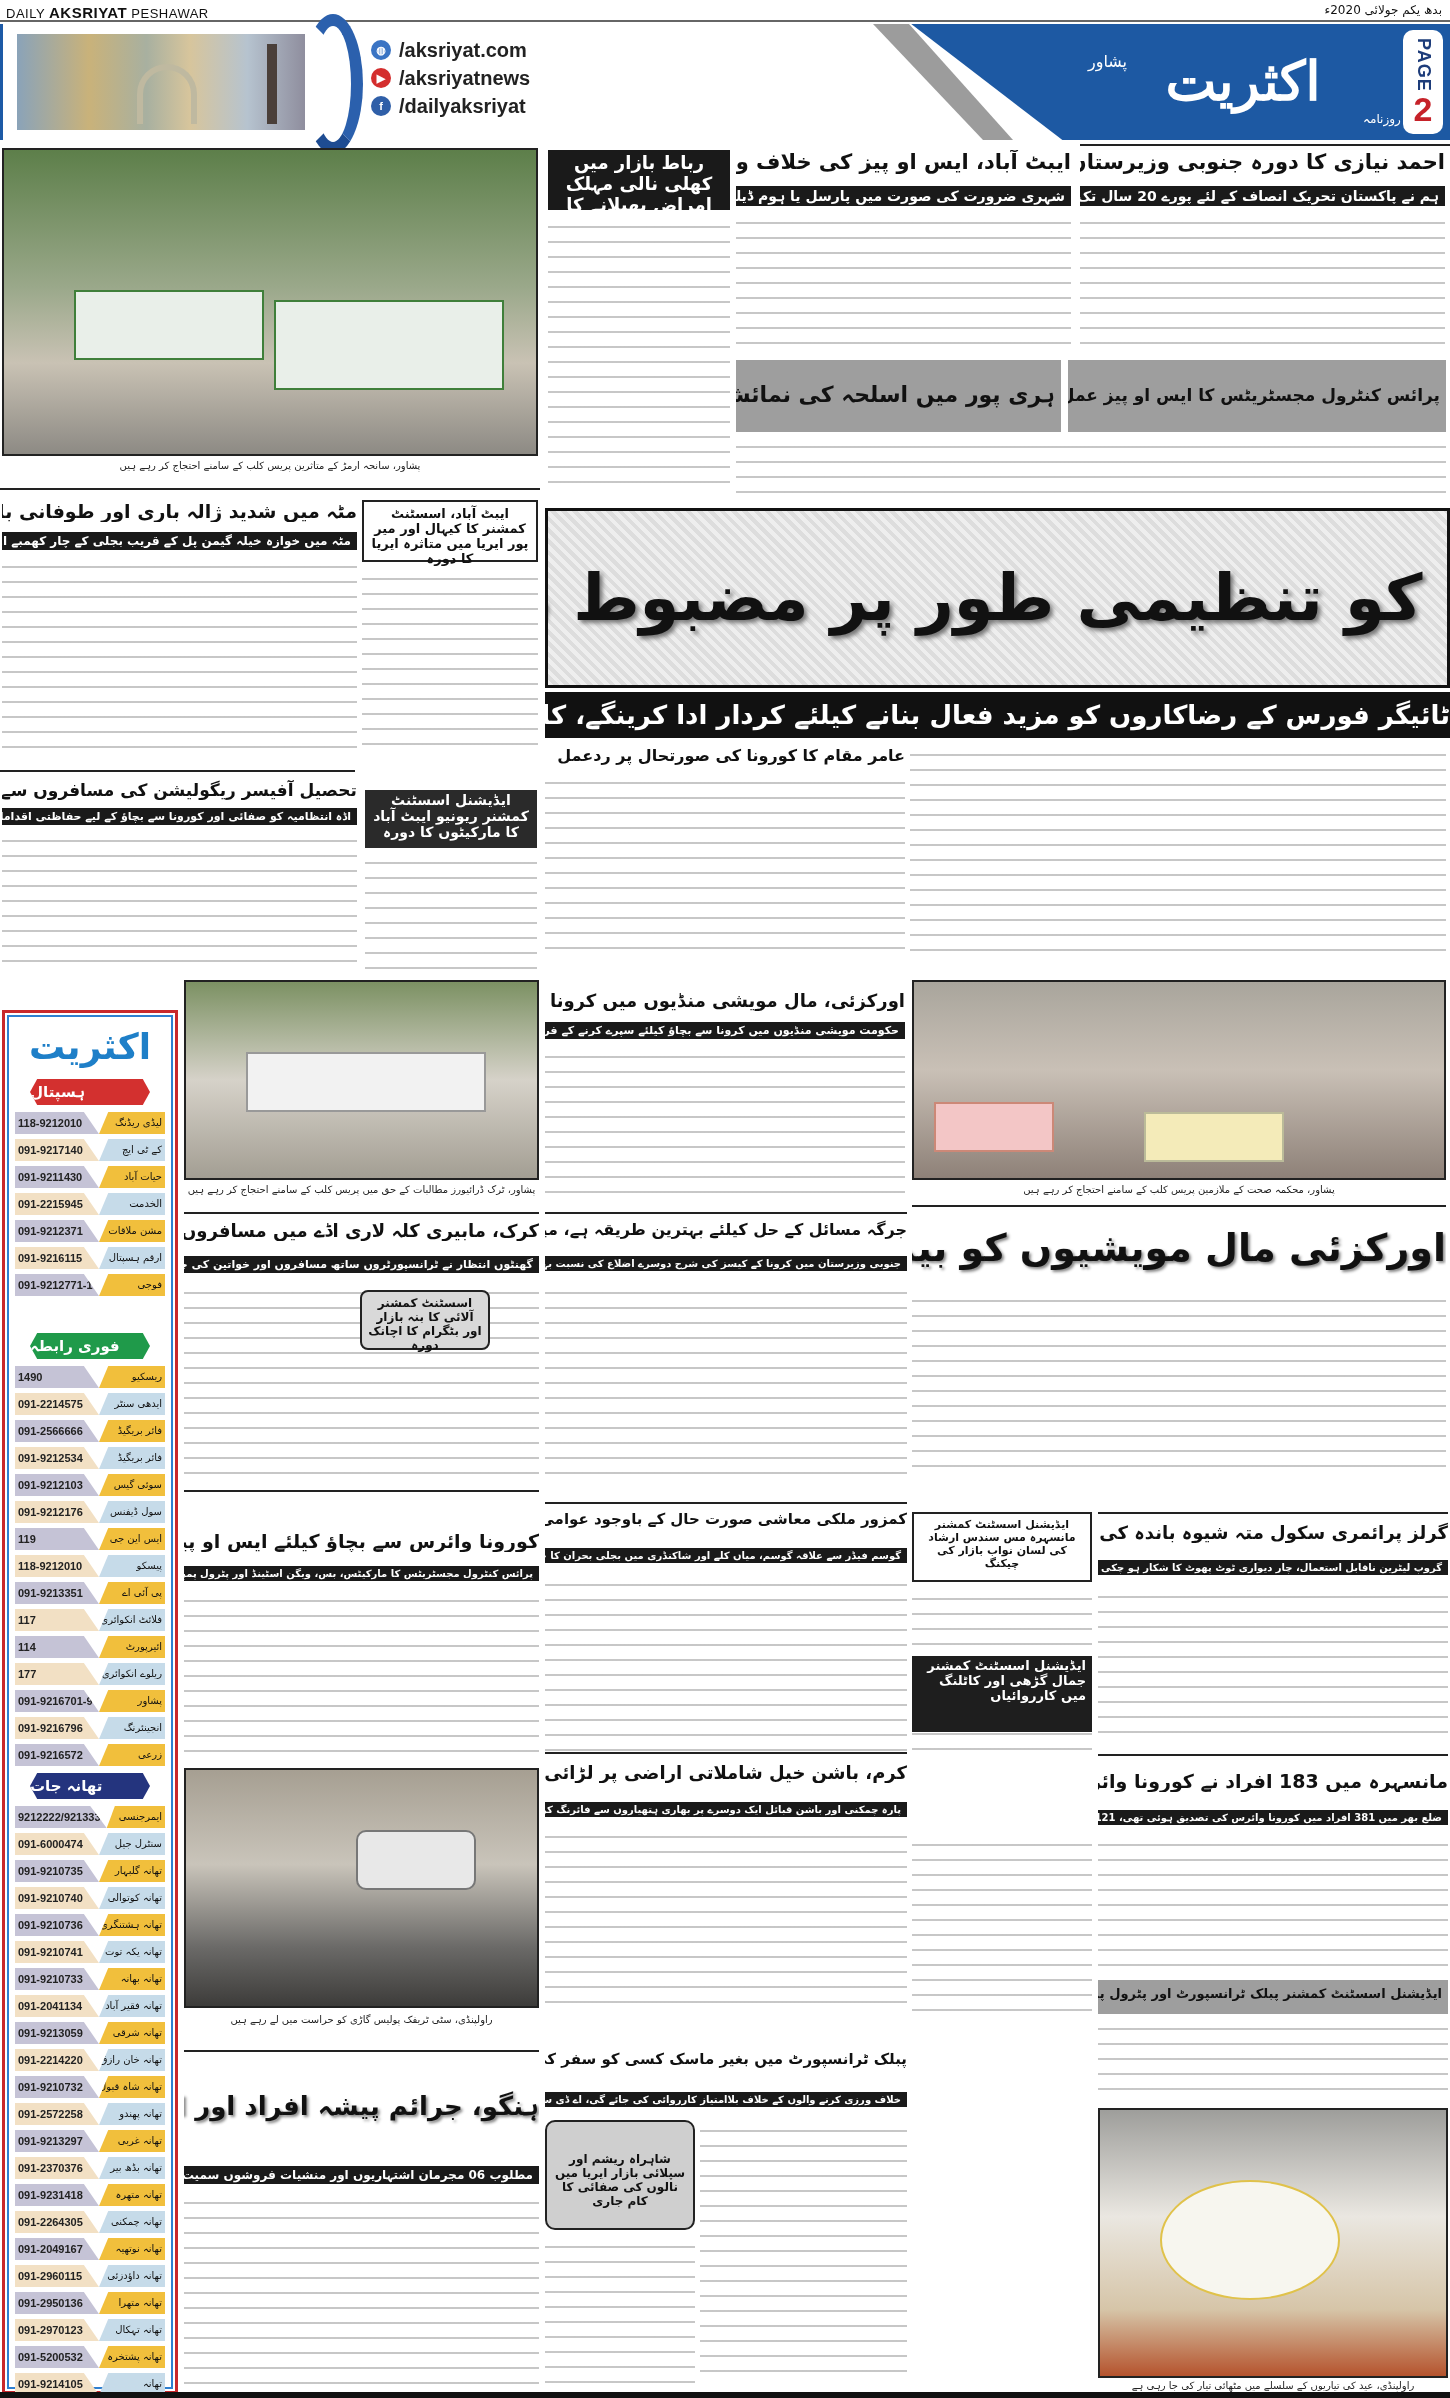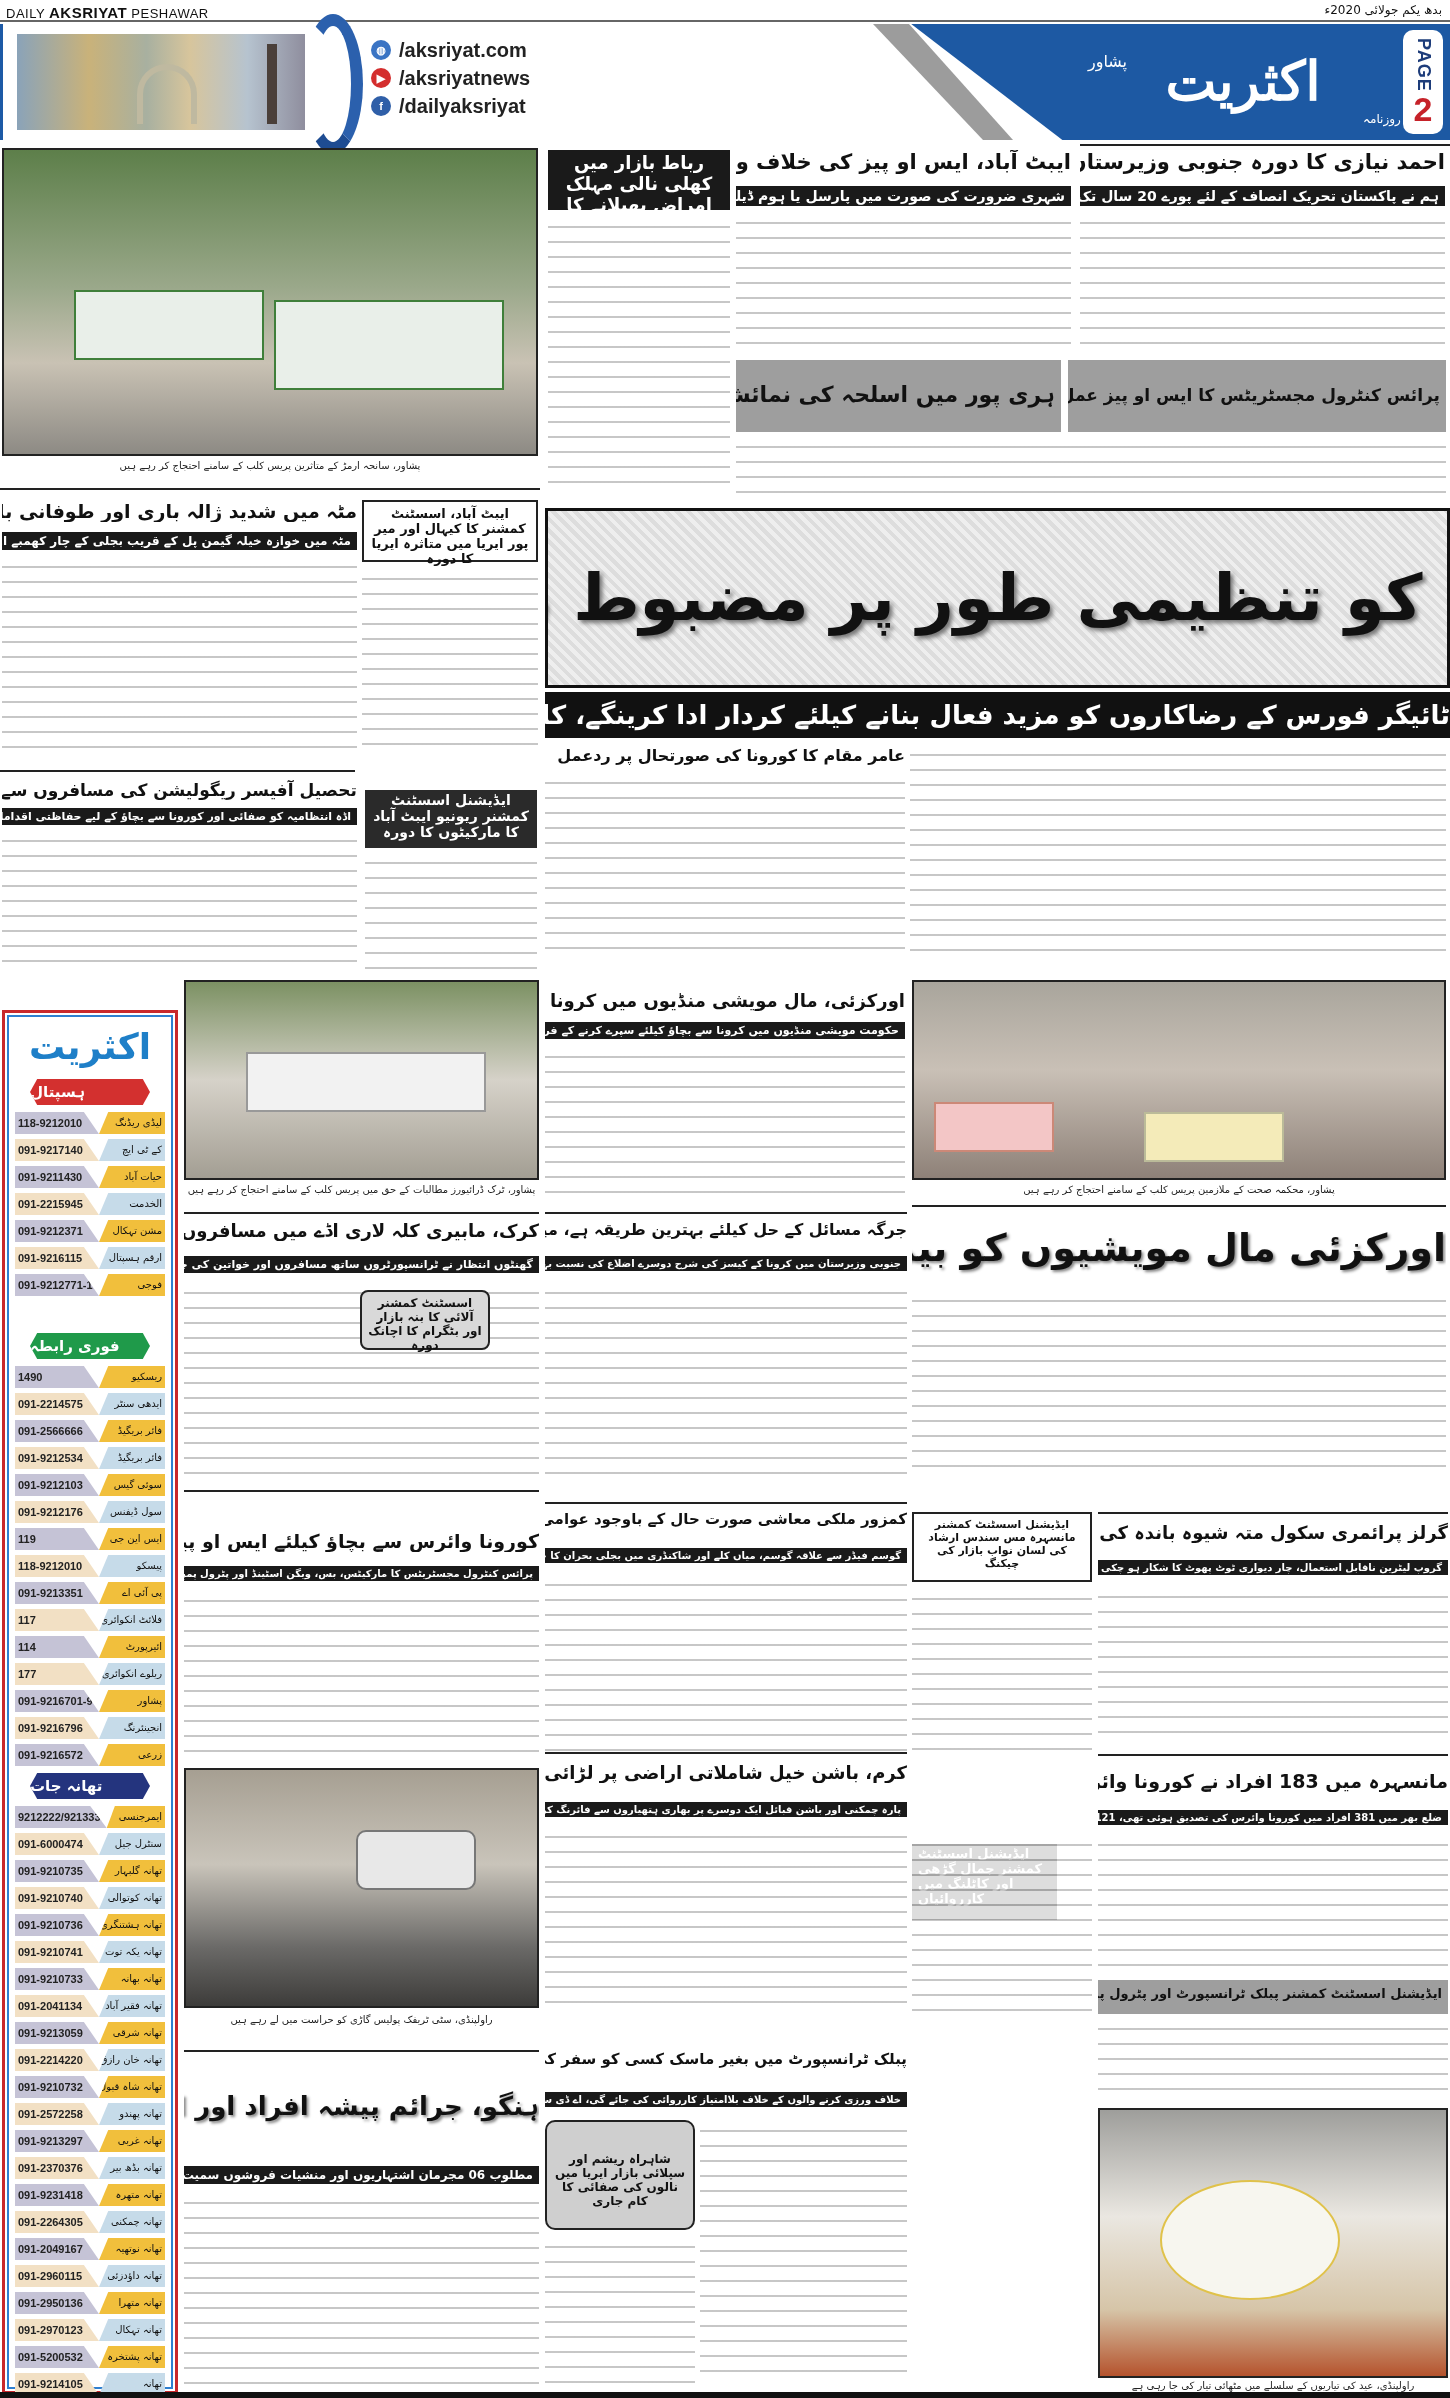--- a/index.html
+++ b/index.html
@@ -186,21 +186,21 @@
 <div class="abs photo" style="left:184px;top:1768px;width:355px;height:240px;background:linear-gradient(180deg,#a69f92,#c9c4ba 40%,#6b6a68 75%,#3d3c3a)">
   <div class="banner-cloth" style="left:170px;top:60px;width:120px;height:60px;background:#e8e8e8;border-color:#777;border-radius:10px"></div>
 </div>
 <div class="abs caption" style="left:184px;top:2014px;width:355px">راولپنڈی، سٹی ٹریفک پولیس گاڑی کو حراست میں لے رہے ہیں</div>
 
 <div class="abs rule" style="left:545px;top:1752px;width:362px"></div>
 <div class="abs head" style="left:545px;top:1762px;width:362px;font-size:18px">کرم، باشن خیل شاملاتی اراضی پر لڑائی چھڑ گئی</div>
 <div class="abs subhead" style="left:545px;top:1802px;width:362px;font-size:10px">پارہ چمکنی اور باشن قبائل ایک دوسرے پر بھاری ہتھیاروں سے فائرنگ کر رہے ہیں</div>
 <div class="abs textcol" style="left:545px;top:1826px;width:362px;height:190px"></div>
 
-<div class="abs subhead" style="left:912px;top:1844px;width:145px;height:76px;font-size:13px;white-space:normal;text-align:left;background:#1e1e1e">ایڈیشنل اسسٹنٹ کمشنر جمال گڑھی اور کاٹلنگ میں کارروائیاں</div>
+<div class="abs subhead" style="left:912px;top:1656px;width:180px;height:76px;font-size:13px;white-space:normal;text-align:right;background:#1e1e1e">ایڈیشنل اسسٹنٹ کمشنر جمال گڑھی اور کاٹلنگ میں کارروائیاں</div>
 <div class="abs textcol" style="left:912px;top:1834px;width:180px;height:180px"></div>
 
 <div class="abs rule" style="left:1098px;top:1754px;width:350px"></div>
 <div class="abs head" style="left:1098px;top:1770px;width:350px;font-size:19px">مانسہرہ میں 183 افراد نے کورونا وائرس کو شکست دے دی</div>
 <div class="abs subhead" style="left:1098px;top:1810px;width:350px;font-size:10px">ضلع بھر میں 381 افراد میں کورونا وائرس کی تصدیق ہوئی تھی، 121 کے رزلٹ باقی</div>
 <div class="abs textcol" style="left:1098px;top:1834px;width:350px;height:140px"></div>
 <div class="abs greyhead" style="left:1098px;top:1980px;width:350px;height:34px;font-size:13px">ایڈیشنل اسسٹنٹ کمشنر پبلک ٹرانسپورٹ اور پٹرول پمپس کا معائنہ</div>
 <div class="abs textcol" style="left:1098px;top:2018px;width:350px;height:84px"></div>
 
 <div class="abs head" style="left:545px;top:2050px;width:362px;font-size:15px;text-align:center">پبلک ٹرانسپورٹ میں بغیر ماسک کسی کو سفر کی اجازت نہیں ہوگی</div>
@@ -234,21 +234,21 @@
       <div class="sb-row odd">
         <span class="sb-num">091-9211430</span>
         <span class="sb-name">حیات آباد کمپلیکس</span>
       </div>
       <div class="sb-row even">
         <span class="sb-num">091-2215945</span>
         <span class="sb-name">الخدمت ہسپتال</span>
       </div>
       <div class="sb-row odd">
         <span class="sb-num">091-9212371</span>
-        <span class="sb-name">مشن تہکال</span>
+        <span class="sb-name">مشن ملاقات</span>
       </div>
       <div class="sb-row even">
         <span class="sb-num">091-9216115</span>
         <span class="sb-name">ارقم ہسپتال</span>
       </div>
       <div class="sb-row odd">
         <span class="sb-num">091-9212771-1</span>
         <span class="sb-name">فوجی فاؤنڈیشن</span>
       </div>
       <div class="sb-cat" style="background: rgb(31, 154, 74); margin-top: 36px;">فوری رابطہ</div>

